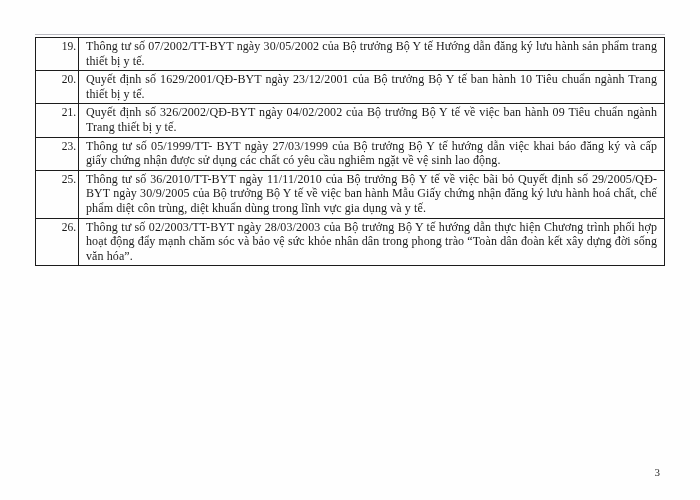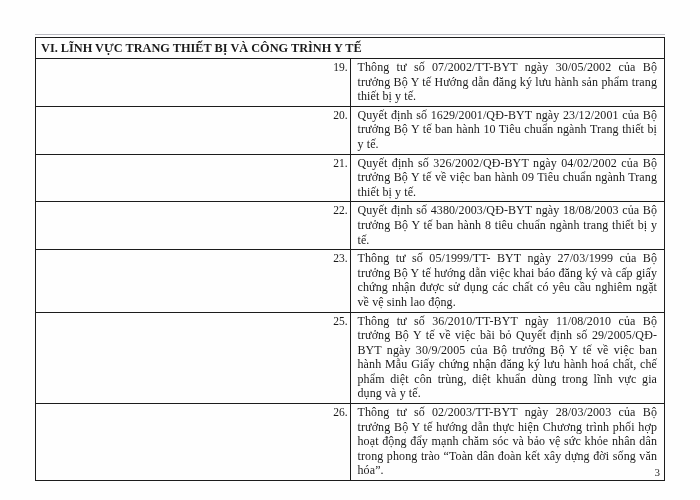--- a/index.html
+++ b/index.html
@@ -73,45 +73,38 @@
 </style>
 </head>
 <body>
 
 <div class="page">
   <div class="scan-artifact"></div>
 
   <table class="doc-table">
     <tbody id="table-body">
         <tr>
-          <td colspan="2" class="section">VI. LĨNH VỰC TRANG THIẾT BỊ VÀ CÔNG TRÌNH Y TẾ</td>
-        </tr>
-        <tr>
           <td class="num">19.</td>
           <td class="txt">Thông tư số 07/2002/TT-BYT ngày 30/05/2002 của Bộ trưởng Bộ Y tế Hướng dẫn đăng ký lưu hành sản phẩm trang thiết bị y tế.</td>
         </tr>
         <tr>
           <td class="num">20.</td>
           <td class="txt">Quyết định số 1629/2001/QĐ-BYT ngày 23/12/2001 của Bộ trưởng Bộ Y tế ban hành 10 Tiêu chuẩn ngành Trang thiết bị y tế.</td>
         </tr>
         <tr>
           <td class="num">21.</td>
           <td class="txt">Quyết định số 326/2002/QĐ-BYT ngày 04/02/2002 của Bộ trưởng Bộ Y tế về việc ban hành 09 Tiêu chuẩn ngành Trang thiết bị y tế.</td>
         </tr>
         <tr>
-          <td class="num">22.</td>
-          <td class="txt">Quyết định số 4380/2003/QĐ-BYT ngày 18/08/2003 của Bộ trưởng Bộ Y tế ban hành 8 tiêu chuẩn ngành trang thiết bị y tế.</td>
-        </tr>
-        <tr>
           <td class="num">23.</td>
           <td class="txt">Thông tư số 05/1999/TT- BYT ngày 27/03/1999 của Bộ trưởng Bộ Y tế hướng dẫn việc khai báo đăng ký và cấp giấy chứng nhận được sử dụng các chất có yêu cầu nghiêm ngặt về vệ sinh lao động.</td>
         </tr>
         <tr>
           <td class="num">25.</td>
-          <td class="txt">Thông tư số 36/2010/TT-BYT ngày 11/08/2010 của Bộ trưởng Bộ Y tế về việc bãi bỏ Quyết định số 29/2005/QĐ-BYT ngày 30/9/2005 của Bộ trưởng Bộ Y tế về việc ban hành Mẫu Giấy chứng nhận đăng ký lưu hành hoá chất, chế phẩm diệt côn trùng, diệt khuẩn dùng trong lĩnh vực gia dụng và y tế.</td>
+          <td class="txt">Thông tư số 36/2010/TT-BYT ngày 11/11/2010 của Bộ trưởng Bộ Y tế về việc bãi bỏ Quyết định số 29/2005/QĐ-BYT ngày 30/9/2005 của Bộ trưởng Bộ Y tế về việc ban hành Mẫu Giấy chứng nhận đăng ký lưu hành hoá chất, chế phẩm diệt côn trùng, diệt khuẩn dùng trong lĩnh vực gia dụng và y tế.</td>
         </tr>
         <tr>
           <td class="num">26.</td>
           <td class="txt">Thông tư số 02/2003/TT-BYT ngày 28/03/2003 của Bộ trưởng Bộ Y tế hướng dẫn thực hiện Chương trình phối hợp hoạt động đẩy mạnh chăm sóc và bảo vệ sức khỏe nhân dân trong phong trào “Toàn dân đoàn kết xây dựng đời sống văn hóa”.</td>
         </tr>
       </tbody>
   </table>
 
   <div class="page-number">3</div>
 </div>

